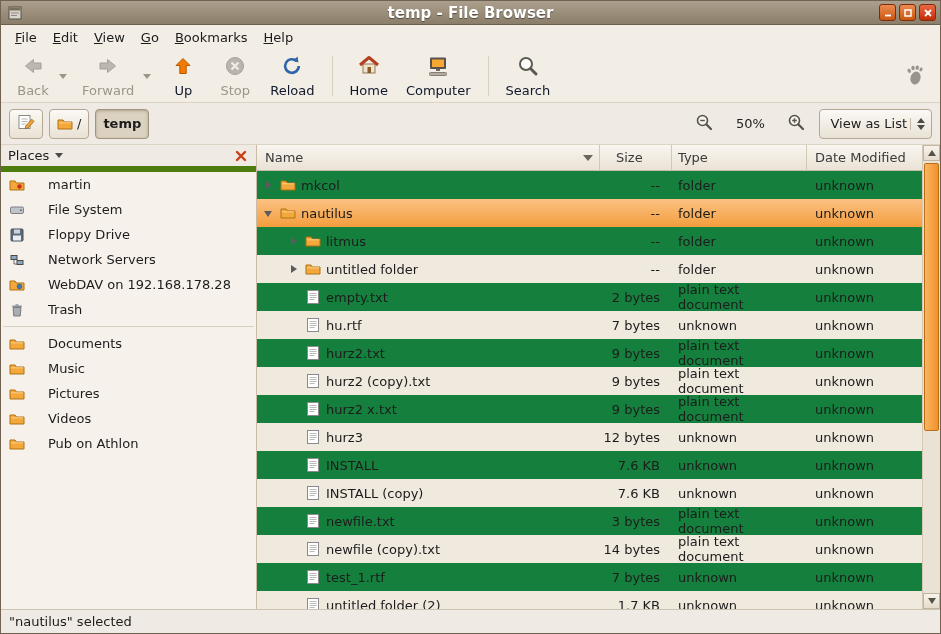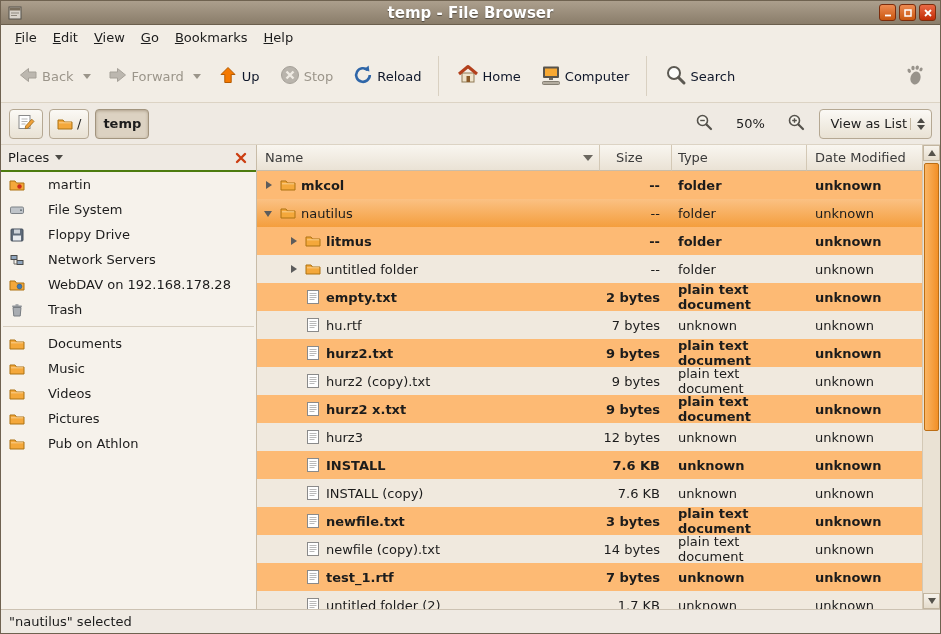--- a/index.html
+++ b/index.html
@@ -16,21 +16,21 @@
   .win-btn { width:17px; height:17px; border-radius:3px; border:1px solid #7d2d0c; display:flex; align-items:center; justify-content:center; background:linear-gradient(#ED8B52,#C9560F); }
   .win-btn.close { background:linear-gradient(#EA6A45,#C22B06); }
 
   
   .menubar { height:25px; flex:0 0 25px; background:#F2EDE5; display:flex; align-items:center; padding:0 6px; }
   .menu-item { display:inline-block; padding:3px 8px; cursor:default; }
   .menu-item::first-letter { text-decoration:underline; }
 
   
   .toolbar { height:53px; flex:0 0 53px; background:#F2EDE5; border-bottom:1px solid #DCD3C4; display:flex; align-items:center; padding:2px 6px; }
-  .tool-button { display:flex; flex-direction:row; align-items:center; justify-content:center; gap:2px; padding:3px 9px; min-width:52px; border-radius:3px; }
+  .tool-button { display:flex; flex-direction:column; align-items:center; justify-content:center; gap:2px; padding:3px 9px; min-width:52px; border-radius:3px; }
   .tool-button .tb-label { font-size:13px; color:#0f172a; }
   .tool-button.disabled .tb-label { color:#9b958a; }
   .tool-button.disabled svg { opacity:.75; }
   .drop-arrow { width:0; height:0; border-left:4px solid transparent; border-right:4px solid transparent; border-top:5px solid #9b958a; margin:0 6px 0 0; align-self:center; }
   .tb-sep { width:1px; height:40px; background:#D9D0C1; margin:0 8px; }
   .throbber { margin-left:auto; margin-right:8px; }
 
   
   .locationbar { height:42px; flex:0 0 42px; background:#EFEAE3; border-bottom:1px solid #DCD3C4; display:flex; align-items:center; padding:0 8px; gap:6px; }
   .loc-btn { height:30px; border:1px solid #B5A893; border-radius:4px; background:linear-gradient(#FBF9F5,#E9E2D4); display:flex; align-items:center; gap:4px; padding:0 7px; }
@@ -41,40 +41,40 @@
   .combo-label { margin-right:3px; }
   .combo-arrows { display:flex; flex-direction:column; gap:2px; padding-left:6px; border-left:1px solid #C4B8A2; }
   .arr-up { width:0;height:0;border-left:4px solid transparent;border-right:4px solid transparent;border-bottom:5px solid #4c4a45; }
   .arr-dn { width:0;height:0;border-left:4px solid transparent;border-right:4px solid transparent;border-top:5px solid #4c4a45; }
 
   
   .main { flex:1; display:flex; min-height:0; }
 
   
   .sidebar { width:256px; flex:0 0 256px; background:#F6F2EB; border-right:1px solid #C8BCA8; display:flex; flex-direction:column; }
-  .sidebar-header { height:27px; flex:0 0 27px; background:#EFEAE3; border-bottom:2px solid #4d7c0f; display:flex; align-items:center; padding:0 7px; }
+  .sidebar-header { height:27px; flex:0 0 27px; background:#EFEAE3; border-bottom:6px solid #4d7c0f; display:flex; align-items:center; padding:0 7px; }
   .places-arrow { width:0;height:0;border-left:4px solid transparent;border-right:4px solid transparent;border-top:5px solid #4c4a45; margin-left:6px; }
   .sidebar-close { margin-left:auto; width:16px; height:16px; display:flex; align-items:center; justify-content:center; }
   .sidebar-item { height:25px; flex:0 0 25px; display:flex; align-items:center; gap:23px; padding:0 8px; }
   .sb-sep { height:1px; background:#D8CFC0; margin:4px 2px; flex:0 0 1px; }
 
   
   .content { flex:1; display:flex; min-width:0; background:#FAF7F1; }
   .list-area { width:665px; flex:0 0 665px; display:flex; flex-direction:column; min-height:0; }
   .list-header { height:26px; flex:0 0 26px; display:flex; }
   .col-head { background:linear-gradient(#F9F6F0,#EAE2D5); border-right:1px solid #D3C8B5; border-bottom:1px solid #C9BDA9; display:flex; align-items:center; color:#3a3a3a; }
   .ch-name { width:343px; padding:0 6px 0 8px; }
   .ch-size { width:72px; padding-left:16px; }
   .ch-type { width:135px; padding-left:6px; }
   .ch-date { width:115px; padding-left:8px; border-right:none; }
   .sort-arrow { margin-left:auto; width:0;height:0;border-left:5px solid transparent;border-right:5px solid transparent;border-top:6px solid #6b675f; }
 
   .rows { flex:1; overflow:hidden; }
   .row { height:28px; display:flex; align-items:center; }
-  .row.light { background:#fdba74;font-weight:bold; }
+  .row.light { background:#15803d; }
   .row.dark  { background:#F0E9DE; }
   .row.selected { background:linear-gradient(#FBC183,#F49E3D); }
   .cell { display:flex; align-items:center; height:100%; }
   .c-name { width:343px; padding-left:6px; gap:5px; overflow:hidden; white-space:nowrap; }
   .c-size { width:72px; justify-content:flex-end; padding-right:12px; }
   .c-type { width:135px; padding-left:6px; }
   .c-date { width:115px; padding-left:8px; }
   .indent { display:inline-block; height:1px; }
   .d1 { width:20px; }
   .expander { width:12px; height:12px; position:relative; flex:0 0 12px; }
@@ -322,28 +322,28 @@
               <path d="M1 4 L6 4 L7.5 6 L15 6 L15 13 L1 13 Z" fill="#F4A83B" stroke="#AD7213"></path>
               <path d="M2 6.8h12.2" stroke="#FBCF8E"></path>
             </svg></span>
         <span>Music</span>
       </div>
       <div class="sidebar-item">
         <span class="fi"><svg viewBox="0 0 16 16" width="16" height="16">
               <path d="M1 4 L6 4 L7.5 6 L15 6 L15 13 L1 13 Z" fill="#F4A83B" stroke="#AD7213"></path>
               <path d="M2 6.8h12.2" stroke="#FBCF8E"></path>
             </svg></span>
-        <span>Videos</span>
+        <span>Pictures</span>
       </div>
       <div class="sidebar-item">
         <span class="fi"><svg viewBox="0 0 16 16" width="16" height="16">
               <path d="M1 4 L6 4 L7.5 6 L15 6 L15 13 L1 13 Z" fill="#F4A83B" stroke="#AD7213"></path>
               <path d="M2 6.8h12.2" stroke="#FBCF8E"></path>
             </svg></span>
-        <span>Pictures</span>
+        <span>Videos</span>
       </div>
       <div class="sidebar-item">
         <span class="fi"><svg viewBox="0 0 16 16" width="16" height="16">
               <path d="M1 4 L6 4 L7.5 6 L15 6 L15 13 L1 13 Z" fill="#F4A83B" stroke="#AD7213"></path>
               <path d="M2 6.8h12.2" stroke="#FBCF8E"></path>
             </svg></span>
         <span>Pub on Athlon</span>
       </div>
     </div>
 

